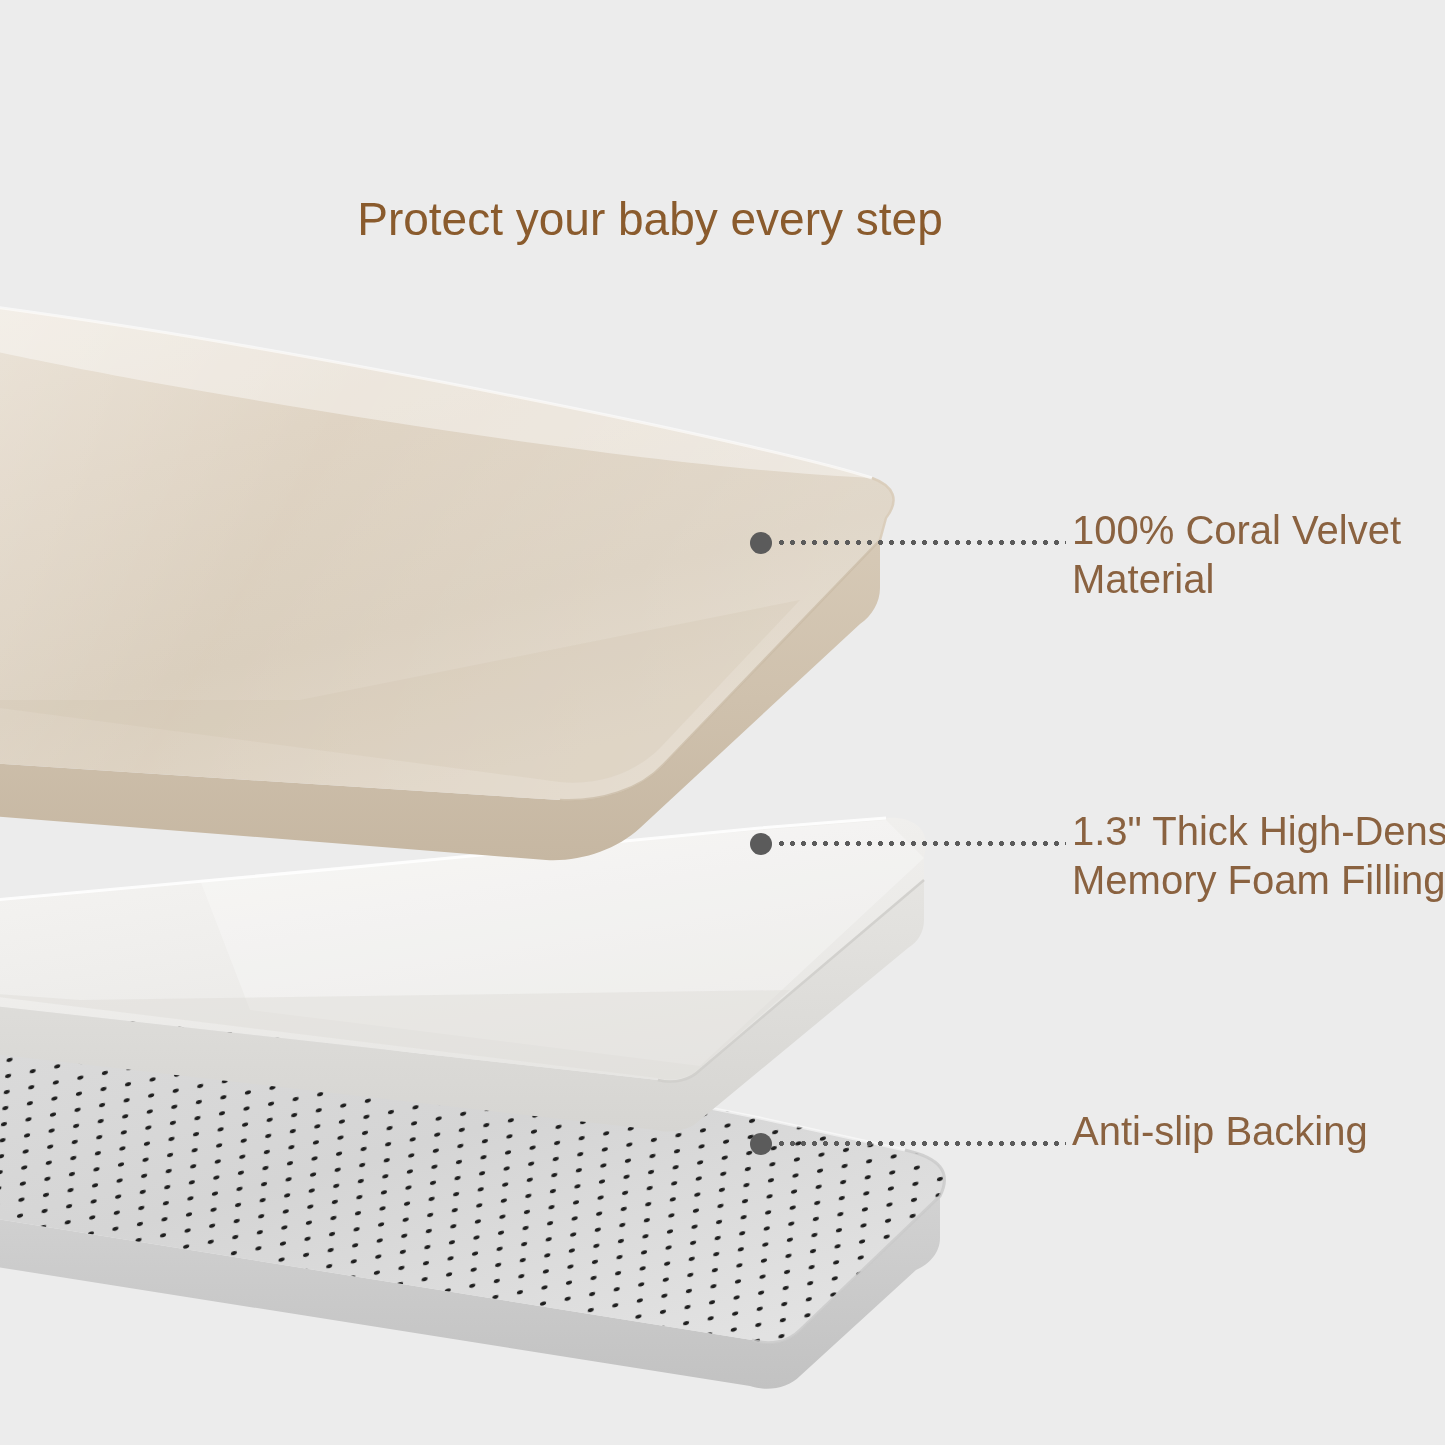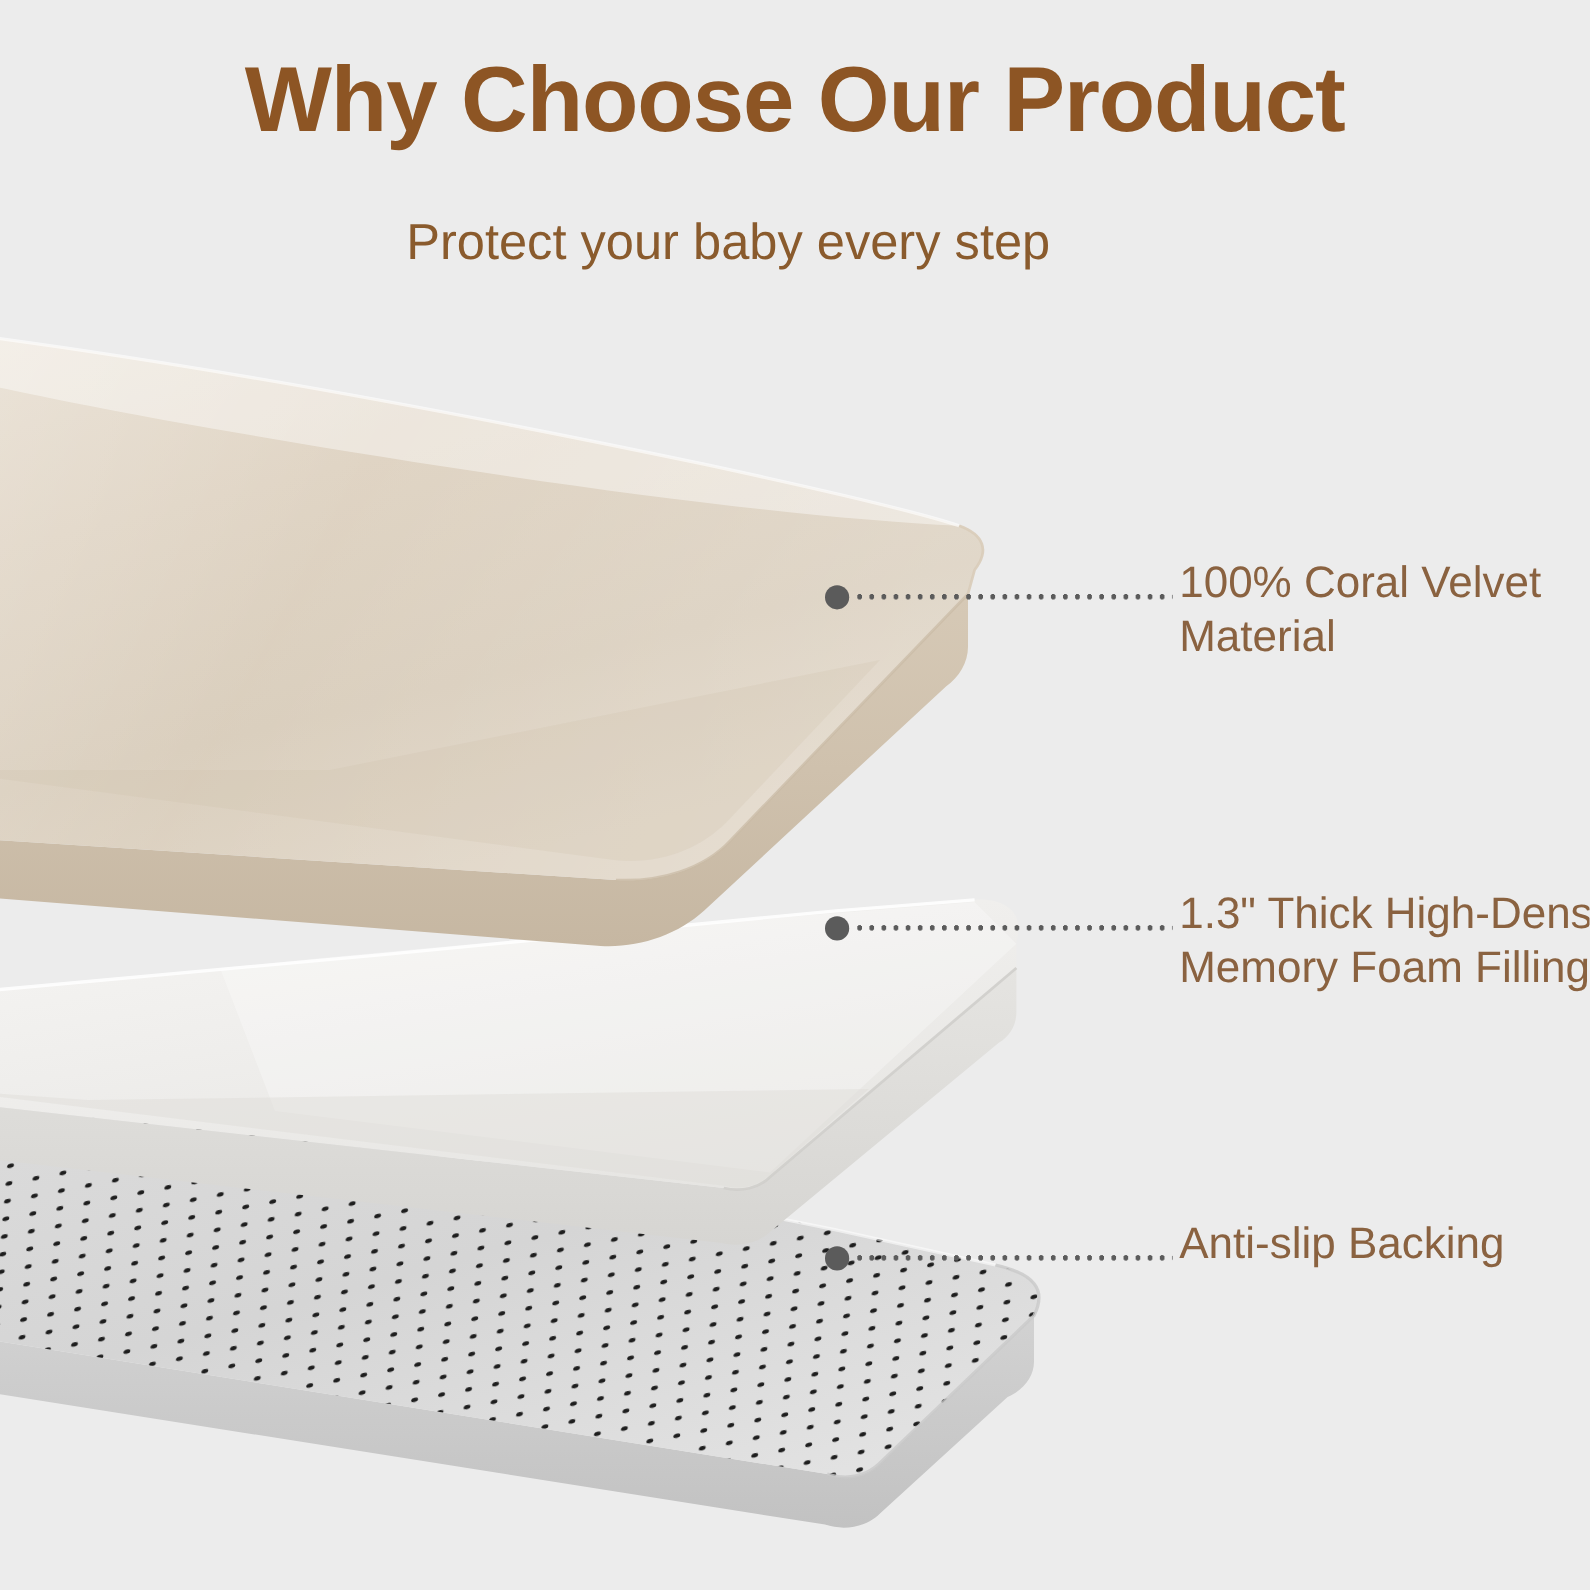--- a/index.html
+++ b/index.html
@@ -22,21 +22,20 @@
     color:#8d5524;
     white-space:nowrap;
   }
   .subtitle{
     position:absolute;left:0;top:196px;width:1300px;
     text-align:center;
     font-size:46px;line-height:1;
     font-weight:normal;
     color:#8a5b2d;
     white-space:nowrap;
-    margin-left:12px;
   }
 
   
   .art{position:absolute;left:0;top:0;width:1445px;height:1445px;}
 
   
   .callout{position:absolute;}
   .callout .dot{
     position:absolute;width:22px;height:22px;border-radius:50%;
     background:#5b5b5b;left:0;top:0;
@@ -233,21 +232,20 @@
       <path d="M -60 700 L 560 782 C 600 786, 636 772, 660 748 L 800 600 L 300 700 Z" fill="#cdbfaa" opacity="0.22"></path>
 
       <path d="M 880 540 L 664 764 C 640 790, 600 802, 560 800" fill="none" stroke="#c9bba6" stroke-width="2.5" stroke-opacity="0.75"></path>
 
       <path d="M -60 300 C 180 330, 430 378, 640 422 C 770 450, 836 466, 872 478" fill="none" stroke="#ffffff" stroke-opacity="0.6" stroke-width="3"></path>
 
       <path d="M 872 478 C 894 486, 900 500, 886 518 L 880 540" fill="none" stroke="#d9ccb9" stroke-width="2.5" stroke-opacity="0.9"></path>
     </g>
   </svg>
 
-  <div class="title">Why Choose Our Product</div>
 
   <div class="subtitle">Protect your baby every step</div>
 
   <div class="callout c1" style="left:750px;top:532px;">
     <span class="dot"></span>
     <span class="leader" style="width:290px;"></span>
     <span class="ctext">100% Coral Velvet
 Material</span>
   </div>
 

